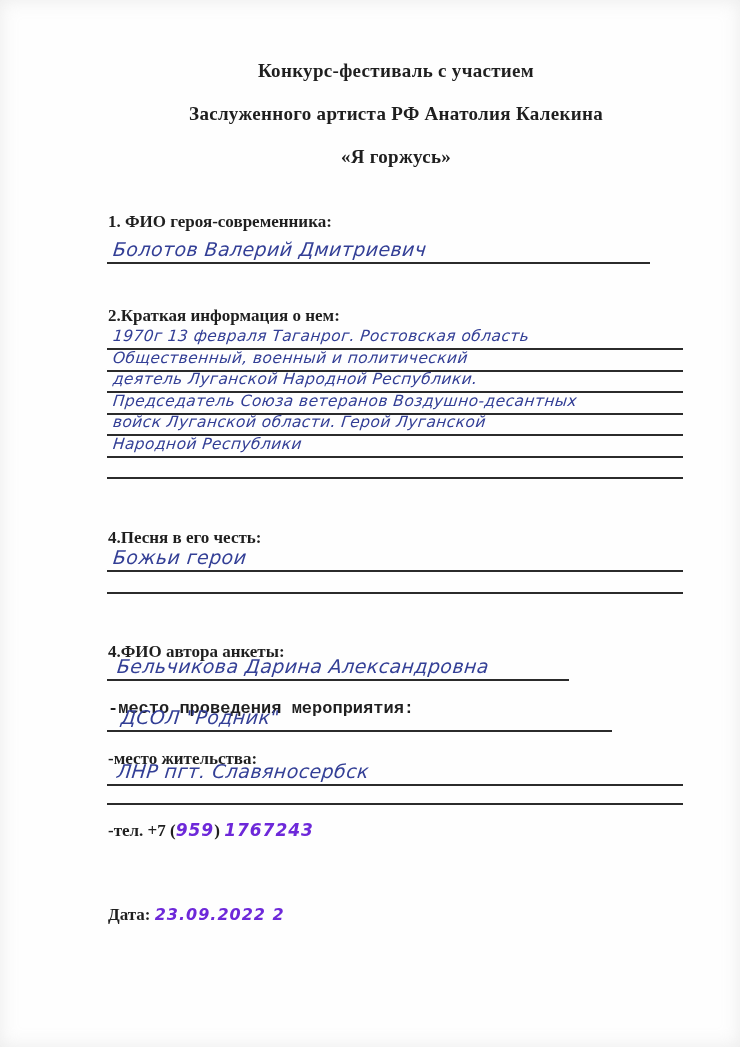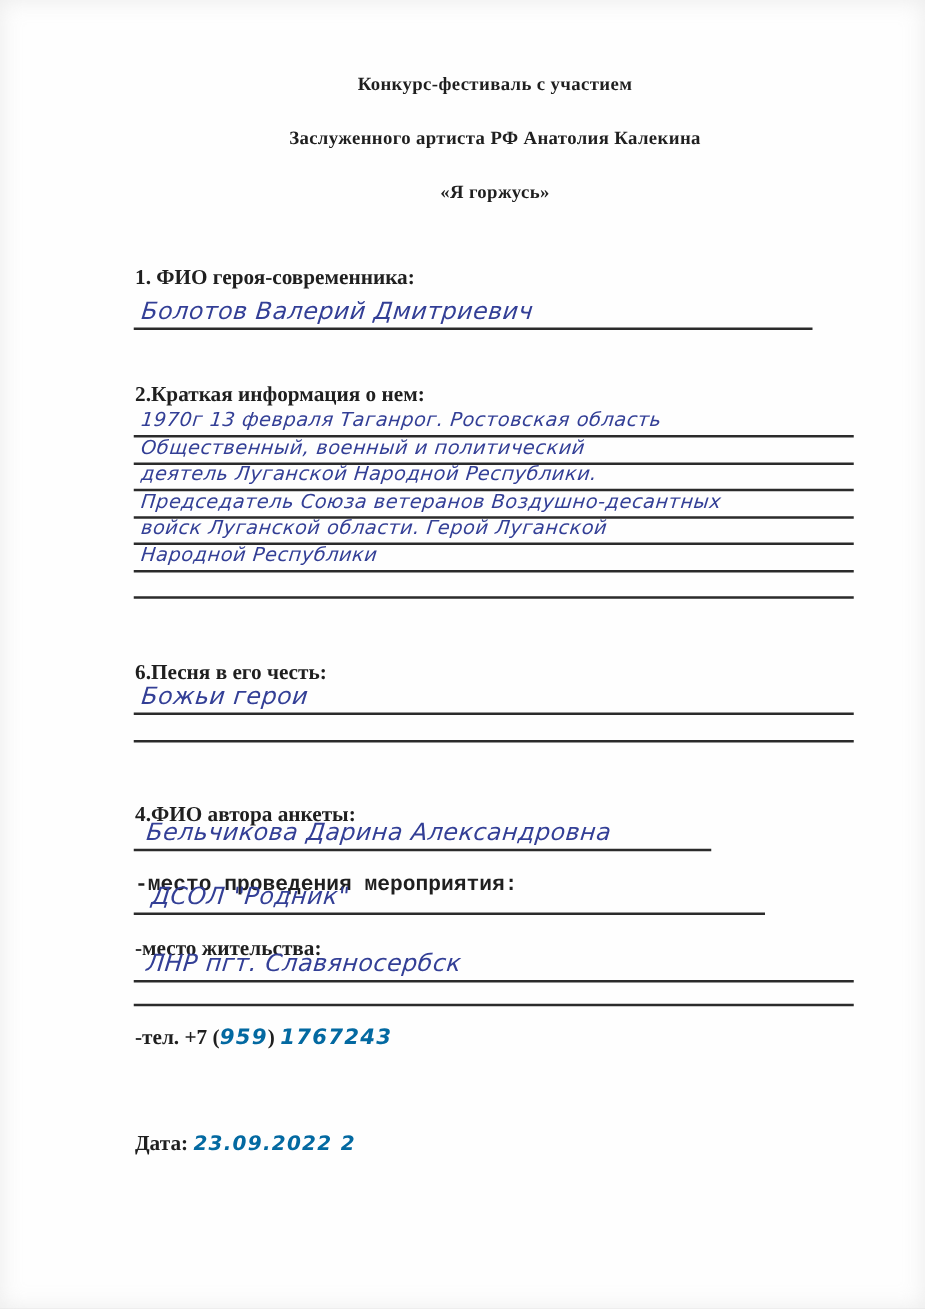--- a/index.html
+++ b/index.html
@@ -7,21 +7,21 @@
     position:relative;
     width:740px;height:1047px;
     background:#fefefe;
     overflow:hidden;
     font-family:"Liberation Serif", serif;
     box-shadow:inset 0 0 18px rgba(180,180,180,.25);
   }
   .title-line{
     position:absolute;left:108px;width:576px;
     text-align:center;
-    font-weight:bold;font-size:15px;color:#1f1f1f;
+    font-weight:bold;font-size:19px;color:#1f1f1f;
     letter-spacing:.3px;
   }
   .label{
     position:absolute;left:108px;
     font-weight:bold;font-size:17px;color:#1f1f1f;
     white-space:nowrap;
   }
   .rule{
     position:absolute;left:107px;height:0;
     border-top:2px solid #2b2b2b;
@@ -33,21 +33,21 @@
     color:#333f96;
     white-space:nowrap;
     transform:skewX(-6deg);
     transform-origin:left bottom;
     letter-spacing:.4px;
   }
   .hw-lg{font-size:19px;}
   .hw-md{font-size:15.5px;}
   .inline-hw{
     font-family:"DejaVu Sans", sans-serif;
-    font-style:italic;color:#0369a1;
+    font-style:italic;color:#6d28d9;
     letter-spacing:1px;
   }
   .phone-line,.date-line{
     position:absolute;left:108px;
     font-weight:bold;font-size:17px;color:#1f1f1f;
     white-space:nowrap;
   }
 </style>
 </head>
 <body>
@@ -70,21 +70,21 @@
   <div class="hw hw-md" style="left:112px;top:370px;">деятель Луганской Народной Республики.</div>
   <div class="rule" style="top:391px;width:576px;"></div>
   <div class="hw hw-md" style="left:112px;top:392px;">Председатель Союза ветеранов Воздушно-десантных</div>
   <div class="rule" style="top:413px;width:576px;"></div>
   <div class="hw hw-md" style="left:112px;top:413px;">войск Луганской области. Герой Луганской</div>
   <div class="rule" style="top:434px;width:576px;"></div>
   <div class="hw hw-md" style="left:112px;top:435px;">Народной Республики</div>
   <div class="rule" style="top:456px;width:576px;"></div>
   <div class="rule" style="top:477px;width:576px;"></div>
 
-  <div class="label" style="top:528px;">6.Песня в его честь:</div>
+  <div class="label" style="top:528px;">4.Песня в его честь:</div>
   <div class="hw hw-lg" style="left:112px;top:546px;">Божьи герои</div>
   <div class="rule" style="top:570px;width:576px;"></div>
   <div class="rule" style="top:592px;width:576px;"></div>
 
   <div class="label" style="top:642px;">4.ФИО автора анкеты:</div>
   <div class="hw hw-lg" style="left:116px;top:655px;">Бельчикова Дарина Александровна</div>
   <div class="rule" style="top:679px;width:462px;"></div>
 
   <div class="label" style="top:699px;font-family:Liberation Mono, monospace;">-место проведения мероприятия:</div>
   <div class="hw hw-lg" style="left:120px;top:706px;">ДСОЛ "Родник"</div>

